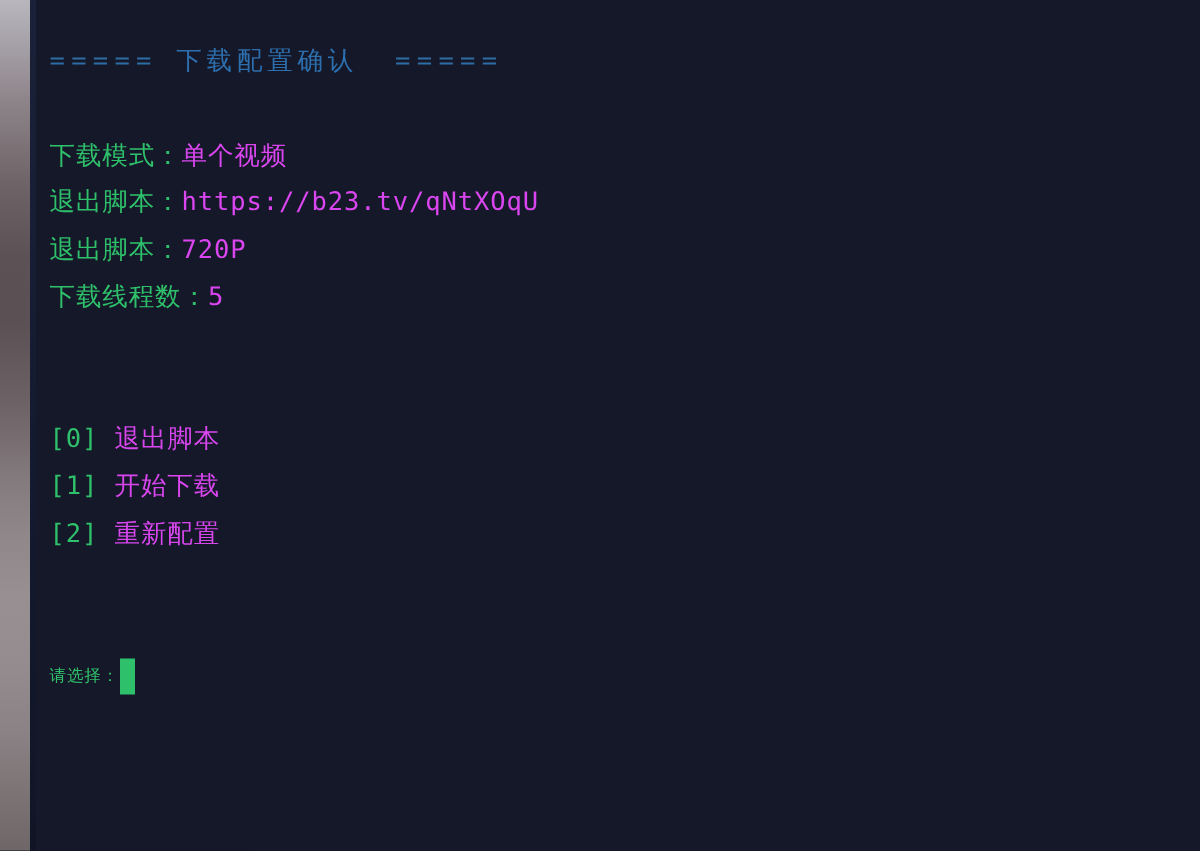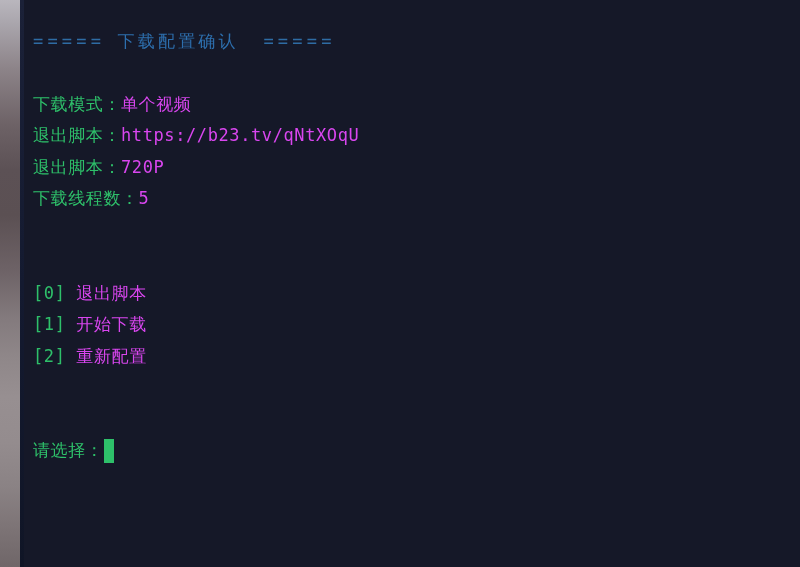--- a/index.html
+++ b/index.html
@@ -100,21 +100,21 @@
   .menu-line .key {
     color: #2ec06a;
   }
   .menu-line .label {
     color: #d946ef;
   }
 
   .prompt-row {
     display: flex;
     align-items: center;
-    font-size: 17px;
+    font-size: 11px;
     line-height: 31.5px;
     letter-spacing: 0.6px;
     white-space: pre;
   }
   .prompt-row .ptext {
     color: #2ec06a;
   }
   .cursor {
     display: inline-block;
     width: 10px;

